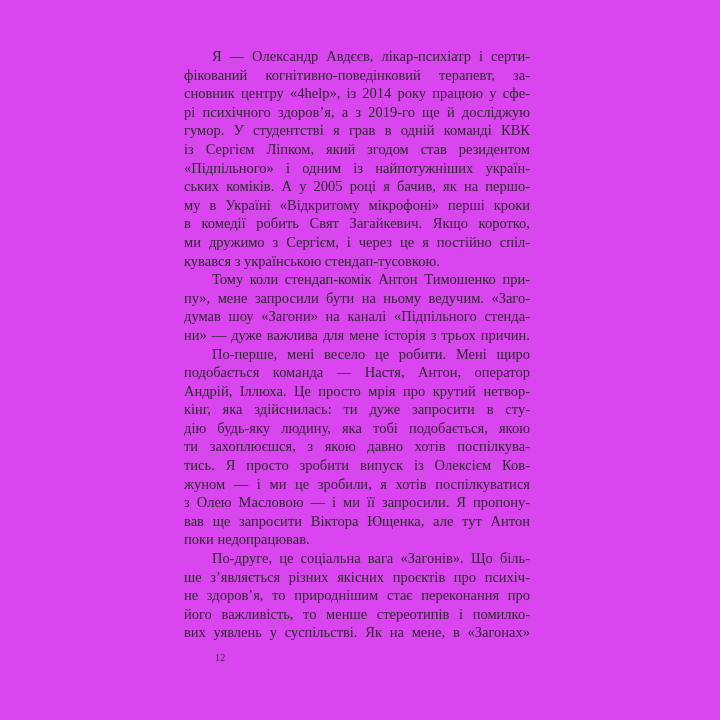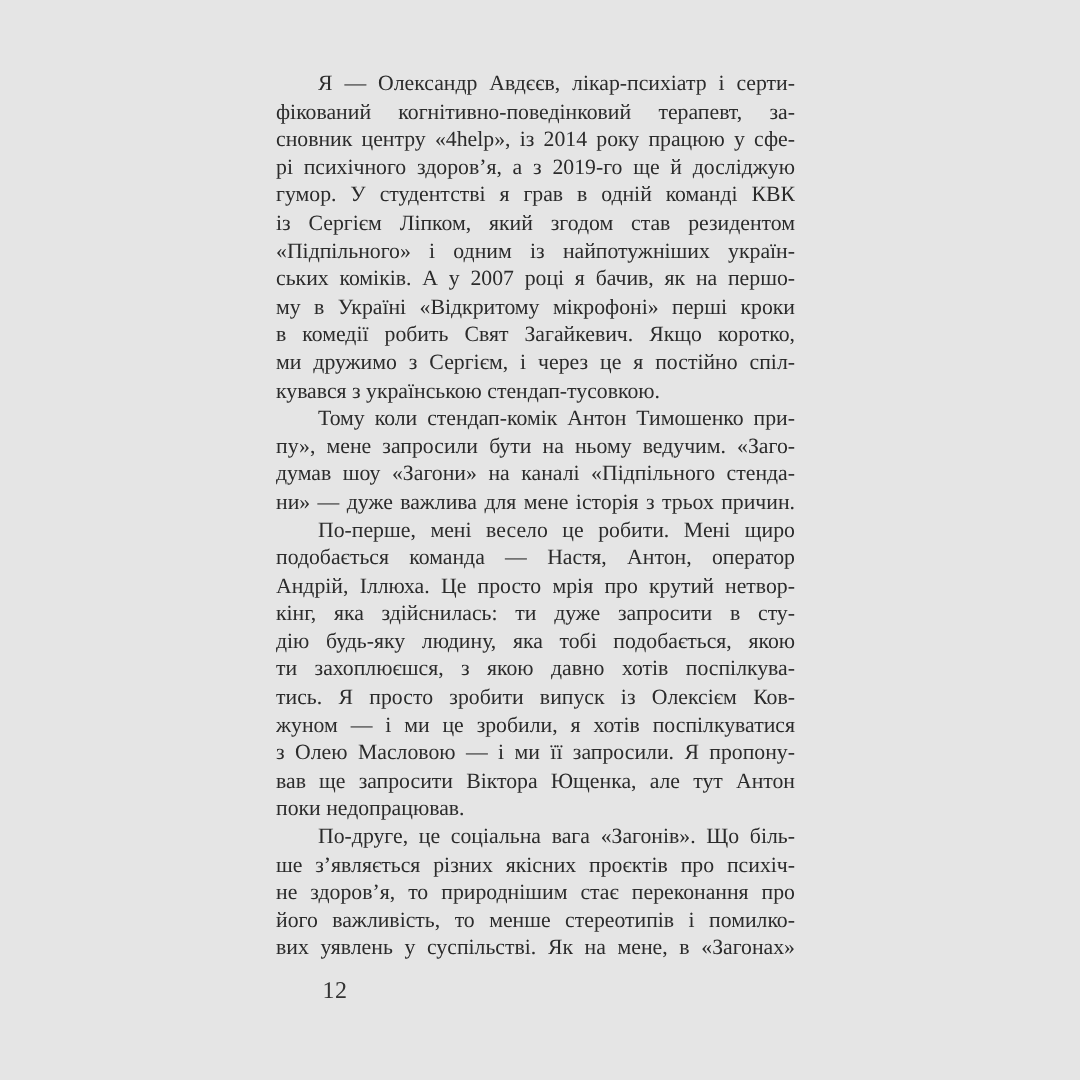--- a/index.html
+++ b/index.html
@@ -43,39 +43,39 @@
   .line.indent {
     text-indent: 28px;
   }
   .line.end {
     text-align-last: left;
   }
   .folio {
     position: absolute;
     left: 215px;
     top: 652px;
-    font-size: 16px;
+    font-size: 10px;
     letter-spacing: 0.3px;
     color: #333333;
   }
 </style>
 </head>
 <body style="background: rgb(252, 252, 252);">
 
-<div class="page" style="background: #e5e5e5; color: rgb(43, 43, 43);">
+<div class="page" style="background: #d946ef; color: rgb(43, 43, 43);">
   <div class="text-block">
       <div class="para">
         <div class="line indent">Я — Олександр Авдєєв, лікар-психіатр і серти-</div>
         <div class="line">фікований когнітивно-поведінковий терапевт, за-</div>
         <div class="line">сновник центру «4help», із 2014 року працюю у сфе-</div>
         <div class="line">рі психічного здоровʼя, а з 2019-го ще й досліджую</div>
         <div class="line">гумор. У студентстві я грав в одній команді КВК</div>
         <div class="line">із Сергієм Ліпком, який згодом став резидентом</div>
         <div class="line">«Підпільного» і одним із найпотужніших україн-</div>
-        <div class="line">ських коміків. А у 2007 році я бачив, як на першо-</div>
+        <div class="line">ських коміків. А у 2005 році я бачив, як на першо-</div>
         <div class="line">му в Україні «Відкритому мікрофоні» перші кроки</div>
         <div class="line">в комедії робить Свят Загайкевич. Якщо коротко,</div>
         <div class="line">ми дружимо з Сергієм, і через це я постійно спіл-</div>
         <div class="line end">кувався з українською стендап-тусовкою.</div>
       </div>
       <div class="para">
         <div class="line indent">Тому коли стендап-комік Антон Тимошенко при-</div>
         <div class="line">пу», мене запросили бути на ньому ведучим. «Заго-</div>
         <div class="line">думав шоу «Загони» на каналі «Підпільного стенда-</div>
         <div class="line">ни» — дуже важлива для мене історія з трьох причин.</div>

